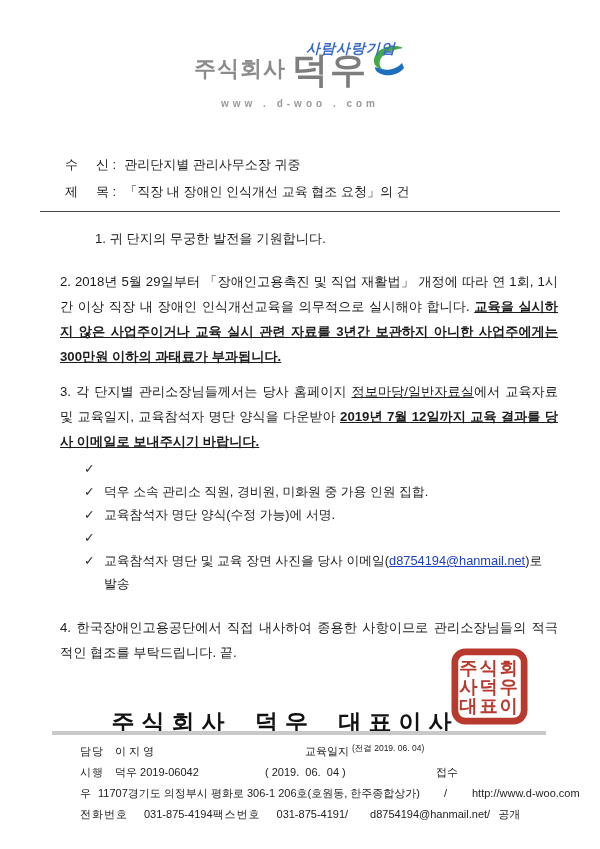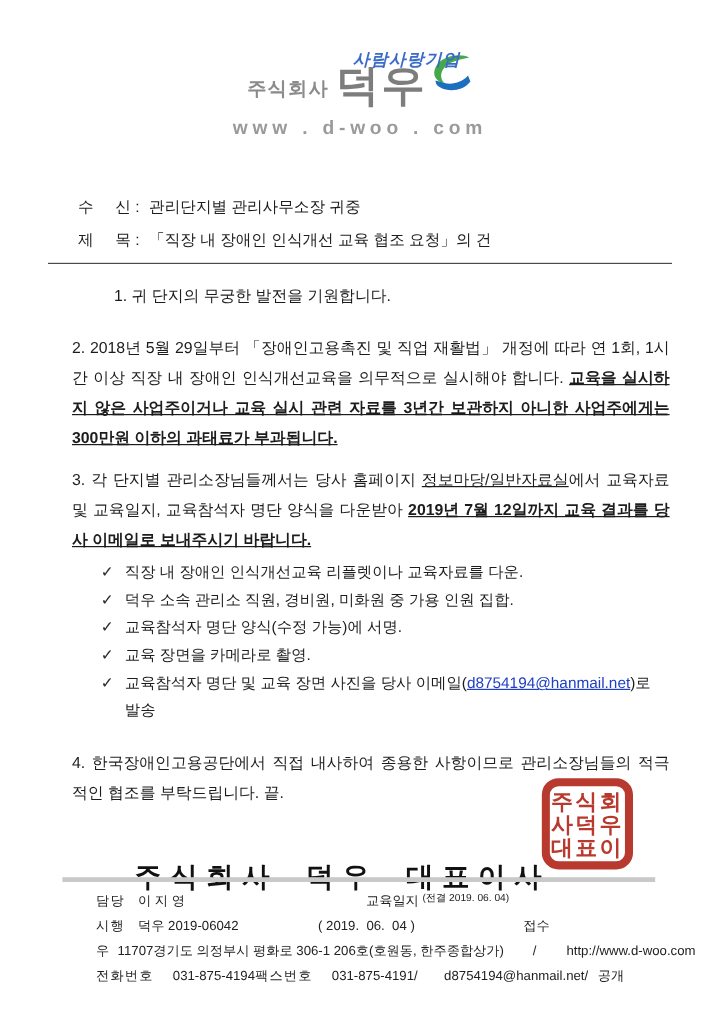--- a/index.html
+++ b/index.html
@@ -15,21 +15,21 @@
   }
 
   
   .header { padding-top: 44px; text-align: center; }
   .logo-row {
     display: inline-flex;
     align-items: flex-end;
     position: relative;
   }
   .logo-prefix {
-    font-size: 16px;
+    font-size: 22px;
     color: #8b8b8b;
     font-weight: 600;
     letter-spacing: 1px;
     padding-bottom: 4px;
   }
   .logo-name-wrap { position: relative; margin-left: 6px; }
   .logo-slogan {
     position: absolute;
     top: -12px;
     left: 14px;
@@ -43,21 +43,21 @@
   .logo-name {
     font-size: 36px;
     color: #7d7d7d;
     font-weight: 800;
     letter-spacing: 2px;
     line-height: 1;
   }
   .logo-swoosh { margin-left: 2px; margin-bottom: 6px; }
   .website-line {
     margin-top: 10px;
-    font-size: 16px;
+    font-size: 10px;
     color: #9a9a9a;
     letter-spacing: 4px;
     font-weight: 600;
   }
 
   
   .meta { margin-top: 42px; padding: 0 40px 0 65px; font-size: 13px; }
   .meta-line { display: flex; line-height: 27px; }
   .meta-l1 { display: inline-block; width: 31px; }
   .meta-l2 { display: inline-block; margin-right: 8px; }
@@ -160,33 +160,31 @@
     <p class="p1">1. 귀 단지의 무궁한 발전을 기원합니다.</p>
 
     <p class="p-block"><span>2. 2018년 5월 29일부터 「장애인고용촉진 및 직업 재활법」 개정에 따라 연 1회, 1시간 이상 직장 내 장애인 인식개선교육을 의무적으로 실시해야 합니다.</span>
       <span class="warn">교육을 실시하지 않은 사업주이거나 교육 실시 관련 자료를 3년간 보관하지 아니한 사업주에게는 300만원 이하의 과태료가 부과됩니다.</span></p>
 
     <p class="p-block p3"><span>3. 각 단지별 관리소장님들께서는 당사 홈페이지 </span><span class="u">정보마당/일반자료실</span><span>에서 교육자료 및 교육일지, 교육참석자 명단 양식을 다운받아 </span><span class="bu">2019년 7월 12일까지 교육 결과를 당사 이메일로 보내주시기 바랍니다.</span></p>
 
     <div class="checklist">
       <div class="check-item">
         <span class="check-glyph">✓</span>
-        <span>직장 내 장애인 인식개선교육 리플렛이나 교육자료를 다운.</span>
       </div>
       <div class="check-item">
         <span class="check-glyph">✓</span>
         <span>덕우 소속 관리소 직원, 경비원, 미화원 중 가용 인원 집합.</span>
       </div>
       <div class="check-item">
         <span class="check-glyph">✓</span>
         <span>교육참석자 명단 양식(수정 가능)에 서명.</span>
       </div>
       <div class="check-item">
         <span class="check-glyph">✓</span>
-        <span>교육 장면을 카메라로 촬영.</span>
       </div>
       <div class="check-item">
         <span class="check-glyph">✓</span>
         <span><span>교육참석자 명단 및 교육 장면 사진을 당사 이메일(</span><span class="email-link">d8754194@hanmail.net</span><span>)로 발송</span></span>
       </div>
     </div>
 
     <p class="p4">4. 한국장애인고용공단에서 직접 내사하여 종용한 사항이므로 관리소장님들의 적극적인 협조를 부탁드립니다.     끝.</p>
   </div>
 

